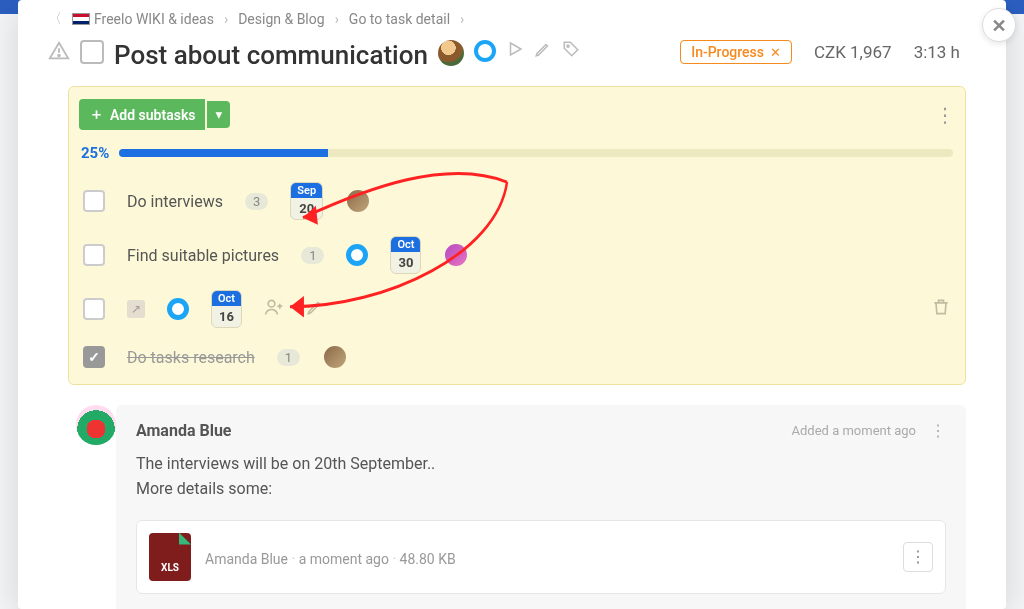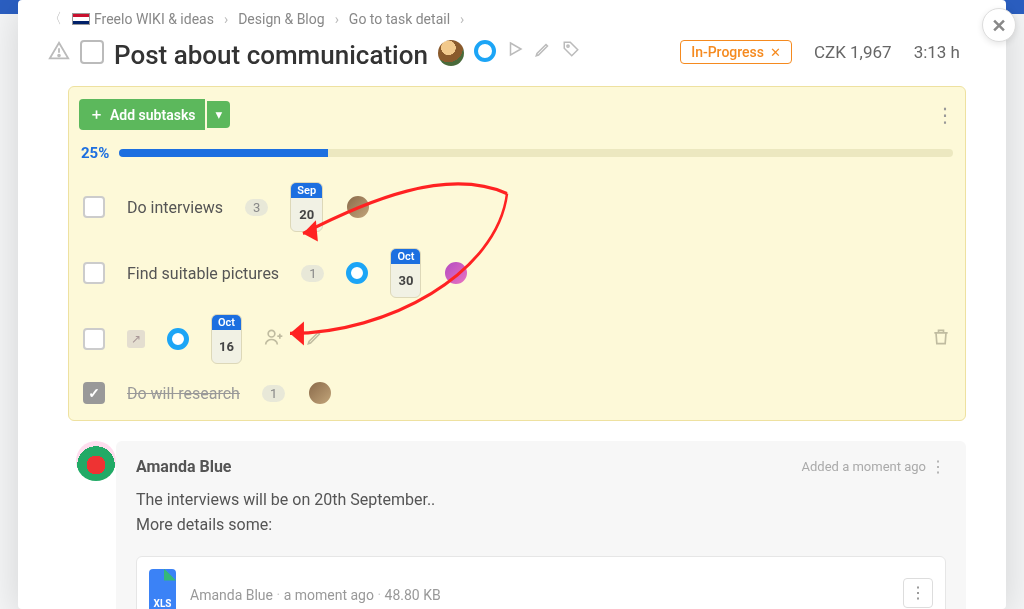--- a/index.html
+++ b/index.html
@@ -49,43 +49,43 @@
   .progress-fill { height: 100%; background: #1c6fe0; }
 
   .subtask { display: flex; align-items: center; gap: 22px; padding: 8px 4px; position: relative; font-size: 16px; color: #555; }
   .subtask .cb { width: 22px; height: 22px; border: 2px solid #ccc; border-radius: 4px; background: #fff; cursor: pointer; display: flex; align-items: center; justify-content: center; }
   .subtask.done .cb { background: #999; border-color: #999; }
   .subtask.done .cb::after { content: "✓"; color: #fff; font-size: 14px; font-weight: bold; }
   .subtask.done .st-title { text-decoration: line-through; color: #999; }
   .subtask .count { background: #e8e8d8; color: #888; border-radius: 10px; padding: 1px 8px; font-size: 13px; }
   .date-chip { background: #f1f1e4; border-radius: 6px; overflow: hidden; font-size: 11px; line-height: 1; text-align: center; border: 1px solid #ddd8b8; }
   .date-chip .mon { background: #1c6fe0; color: #fff; padding: 2px 6px; font-weight: 600; }
-  .date-chip .day { padding: 10px 6px; color: #444; font-weight: 700; font-size: 13px; }
+  .date-chip .day { padding: 4px 6px; color: #444; font-weight: 700; font-size: 13px; }
   .av-sm { width: 26px; height: 26px; border-radius: 50%; background: #e4a25a; border: 2px solid #fdf9d8; }
   .av-sm.purple { background: linear-gradient(135deg, #b44bc2, #e974c0); }
   .av-sm.brown  { background: linear-gradient(135deg, #8a6a4a, #c2a57a); }
   .ring-sm { width: 22px; height: 22px; border-radius: 50%; border: 5px solid #1ca5f6; background: #fff; }
   .link-out { width: 18px; height: 18px; border-radius: 3px; background: #e4ded0; display: flex; align-items: center; justify-content: center; }
   .link-out::after { content: "↗"; font-size: 12px; color: #a99; }
   .row-actions { margin-left: auto; display: flex; align-items: center; gap: 10px; color: #bbb; }
   .icon-ghost { color: #c0bca0; cursor: pointer; }
 
   .annotation { position: absolute; pointer-events: none; }
 
   .comment-block { display: flex; margin: 0 40px 0 58px; }
   .commenter-av { width: 40px; height: 40px; border-radius: 50%; background: radial-gradient(circle at 50% 60%, #e33 30%, #2a6 30% 60%, #fde 60%); flex-shrink: 0; }
   .comment-body { flex: 1; background: #f7f7f7; border-radius: 6px; padding: 16px 20px 20px 20px; }
   .comment-head { display: flex; align-items: center; margin-bottom: 12px; }
   .author { font-weight: 700; color: #555; }
-  .ago { margin-left: auto; color: #aaa; font-size: 13px; margin-right: 4px; }
+  .ago { margin-left: auto; color: #aaa; font-size: 13px; margin-right: 14px; }
   .comment-menu { color: #aaa; cursor: pointer; }
   .comment-text { color: #555; font-size: 16px; line-height: 1.55; }
 
   .attachment { margin-top: 18px; background: #fff; border: 1px solid #e6e6e6; border-radius: 6px; padding: 12px; display: flex; align-items: center; gap: 14px; }
-  .file-badge { width: 27px; height: 48px; background: #3b82f6; border-radius: 4px; position: relative; display: flex; align-items: flex-end; justify-content: center; color: #fff; font-size: 10px; font-weight: 700; padding-bottom: 8px; }
+  .file-badge { width: 42px; height: 48px; background: #7f1d1d; border-radius: 4px; position: relative; display: flex; align-items: flex-end; justify-content: center; color: #fff; font-size: 10px; font-weight: 700; padding-bottom: 8px; }
   .file-badge::before { content: ""; position: absolute; top: 0; right: 0; width: 12px; height: 12px; background: #35b87a; clip-path: polygon(0 0, 100% 100%, 0 100%); }
   .file-meta .fname { font-weight: 700; color: #333; font-size: 16px; }
   .file-meta .fsub { color: #999; font-size: 14px; margin-top: 4px; }
   .file-meta .fsub span + span::before { content: " · "; color: #ccc; }
   .att-menu { margin-left: auto; border: 1px solid #ddd; border-radius: 4px; width: 30px; height: 30px; display: flex; align-items: center; justify-content: center; color: #888; cursor: pointer; }
 
   .side-ghost { position: absolute; top: 0; width: 20px; bottom: 0; color: #8a8aa0; font-size: 12px; overflow: hidden; }
   .side-ghost.left { left: 0; }
   .side-ghost.right { right: 0; text-align: right; }
 </style>
@@ -215,21 +215,21 @@
           </svg></span>
       <div class="row-actions">
         <span class="icon-ghost"><svg width="20" height="20" viewBox="0 0 24 24" fill="none" stroke="#c0bca0" stroke-width="2">
               <path d="M4 7h16M9 7V4h6v3M6 7l1 13h10l1-13"></path>
             </svg></span>
       </div>
     </div>
 
     <div class="subtask done">
       <span class="cb"></span>
-      <span class="st-title">Do will research</span>
+      <span class="st-title">Do tasks research</span>
       <span class="count">1</span>
       <span class="av-sm brown"></span>
     </div>
 
     <svg class="annotation" style="left:0; top:0; width:100%; height:100%;" viewBox="0 0 900 250" preserveAspectRatio="none">
       <path d="M 440 80 C 380 60, 300 85, 235 110" stroke="#f22" stroke-width="2.5" fill="none"></path>
       <polygon points="235,110 248,100 250,116" fill="#f22"></polygon>
       <path d="M 440 80 C 430 140, 320 185, 222 185" stroke="#f22" stroke-width="2.5" fill="none"></path>
       <polygon points="222,185 236,176 236,194" fill="#f22"></polygon>
     </svg>

